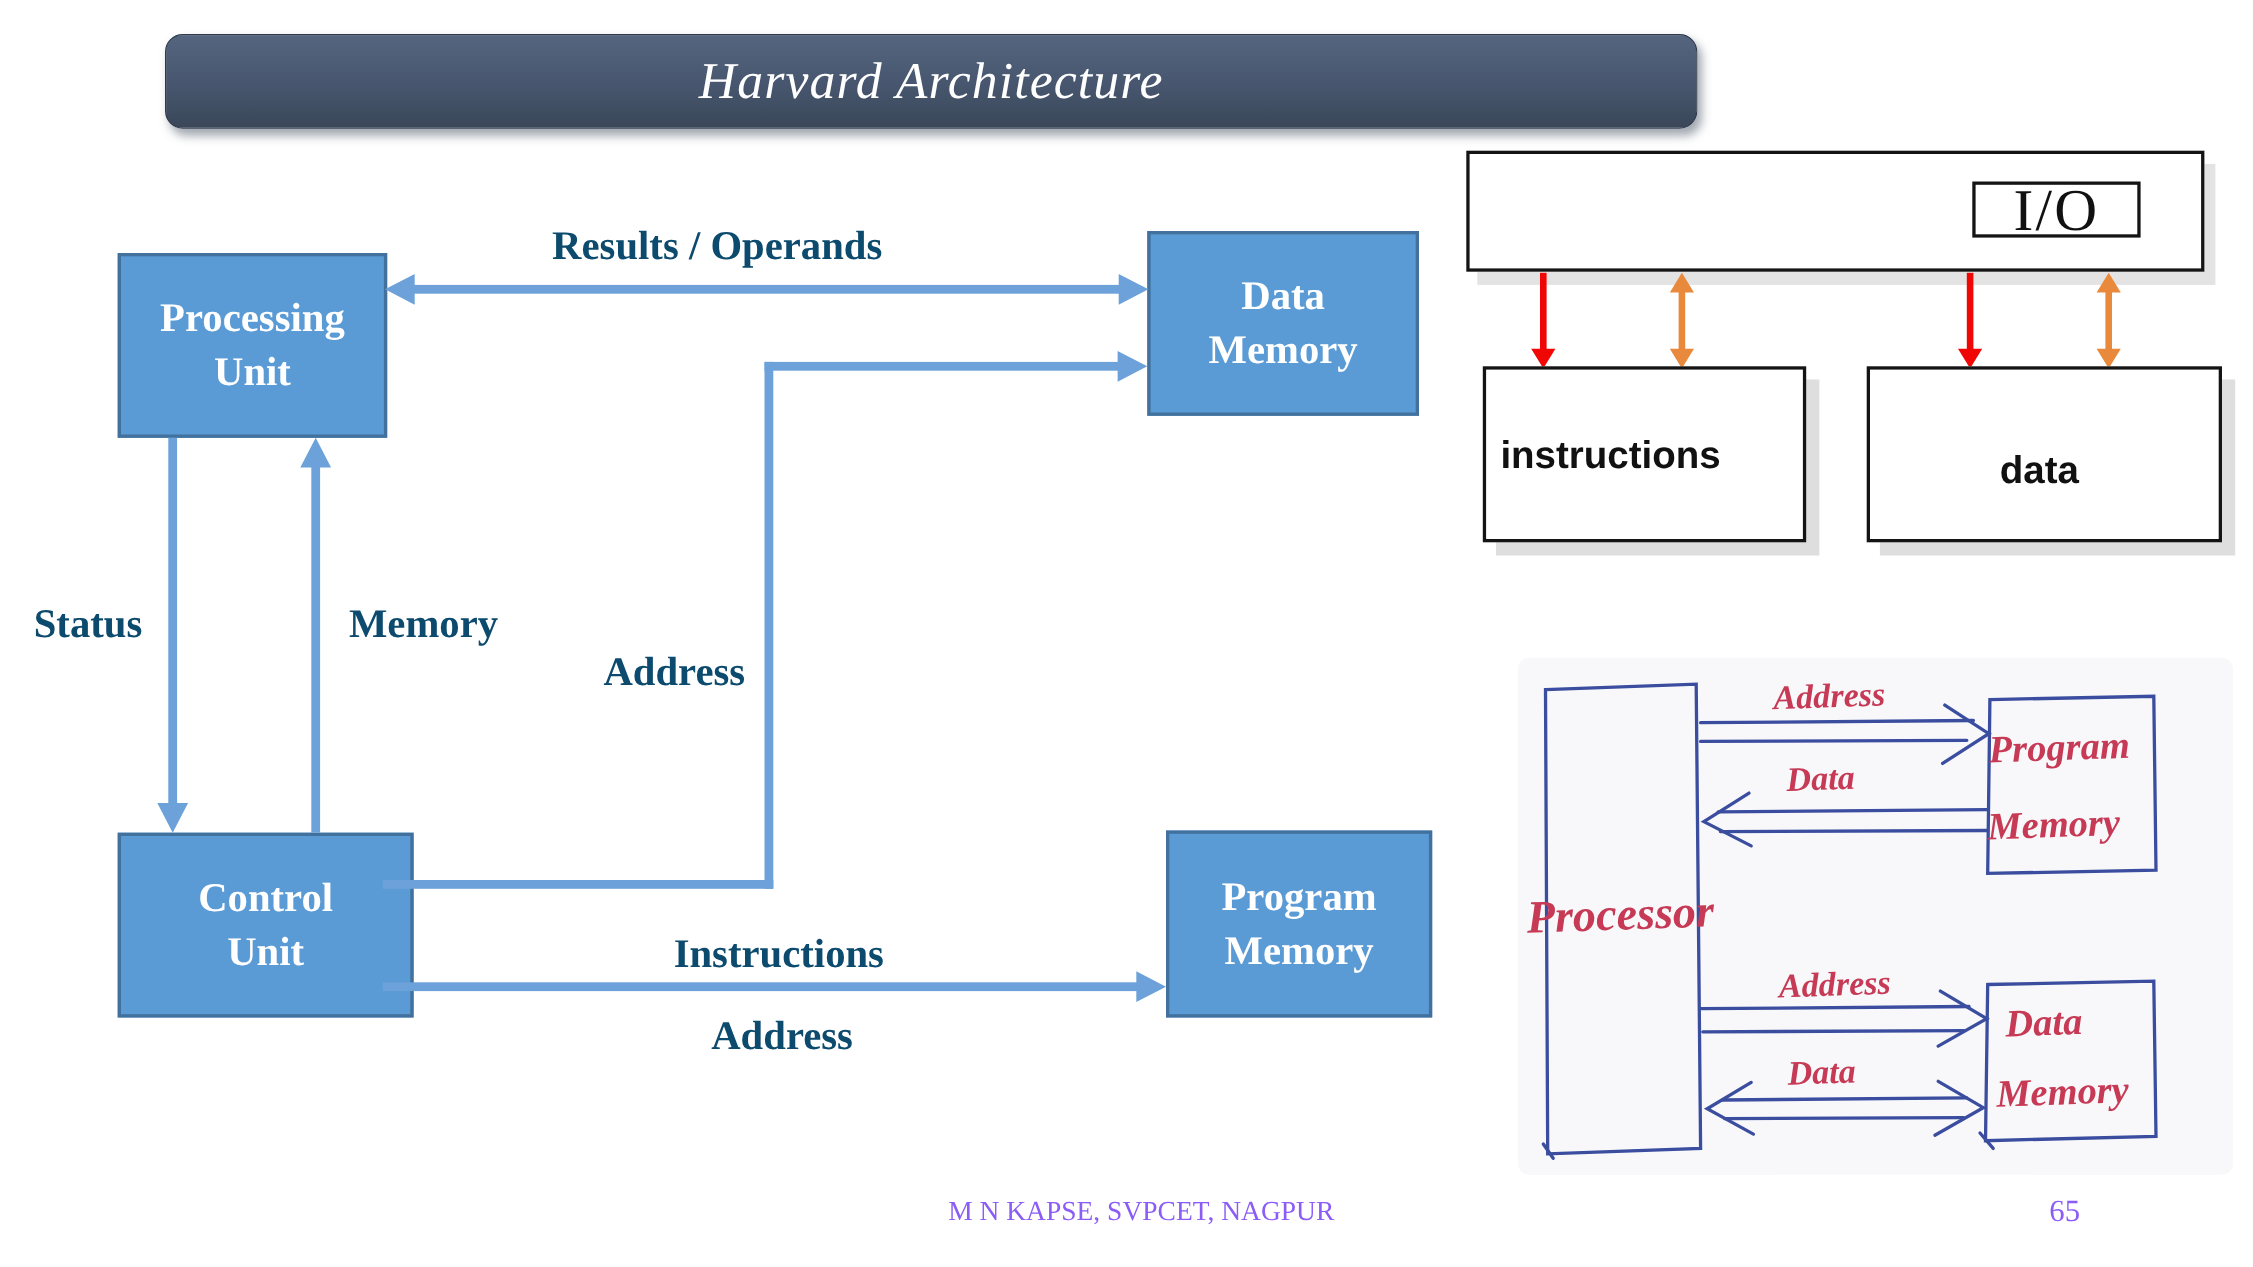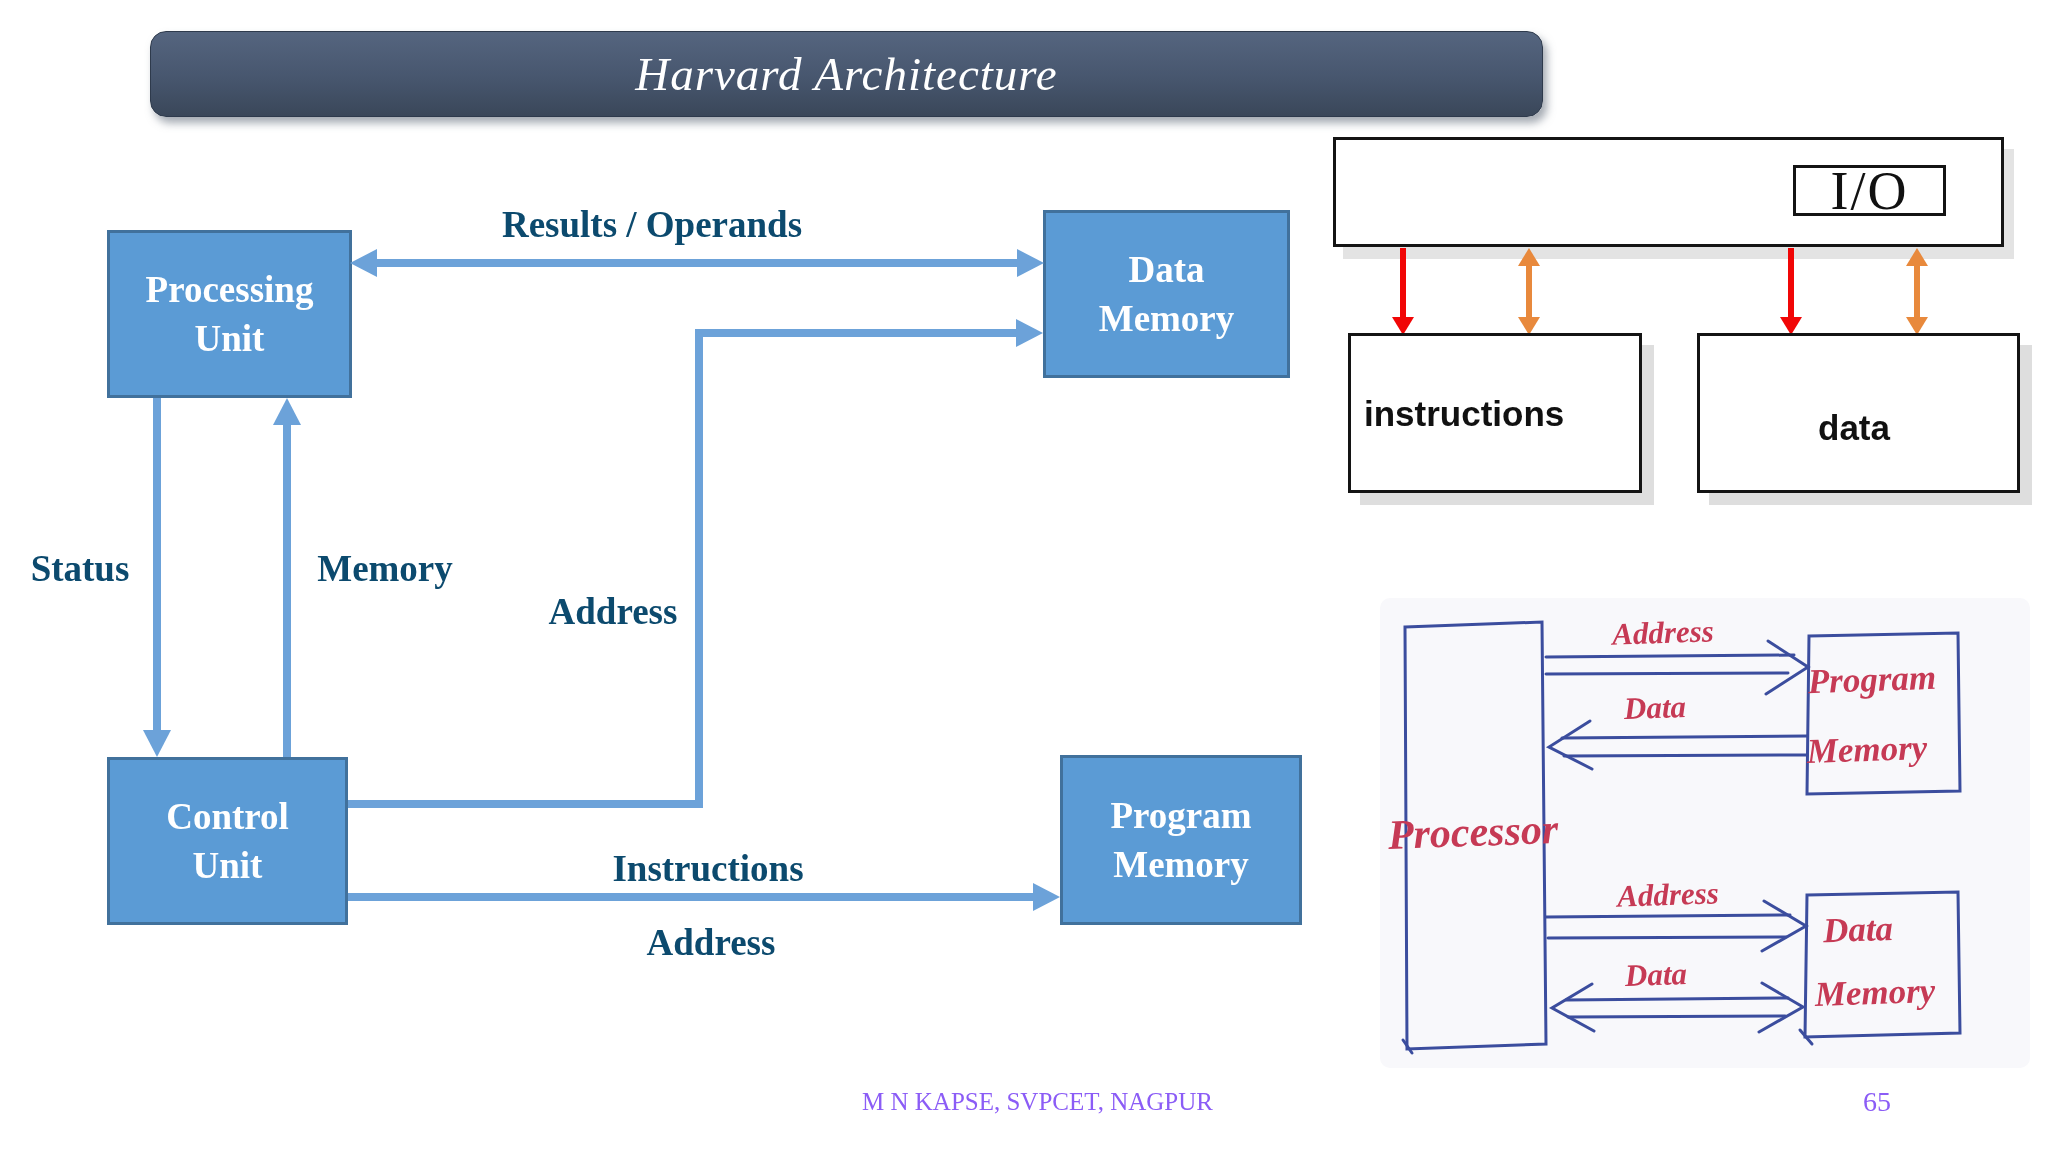--- a/index.html
+++ b/index.html
@@ -60,21 +60,21 @@
 
   <div class="banner">
     <div class="banner-text">Harvard Architecture</div>
   </div>
 
   <div class="bluebox" style="left:107px;top:230px;width:245px;height:168px;">
     <div>Processing</div>
     <div>Unit</div>
   </div>
 
-  <div class="bluebox" style="left:107px;top:757px;width:241px;height:168px;">
+  <div class="bluebox" style="left:107px;top:757px;width:269px;height:168px;">
     <div>Control</div>
     <div>Unit</div>
   </div>
 
   <div class="bluebox" style="left:1043px;top:210px;width:247px;height:168px;">
     <div>Data</div>
     <div>Memory</div>
   </div>
 
   <div class="bluebox" style="left:1060px;top:755px;width:242px;height:170px;">

